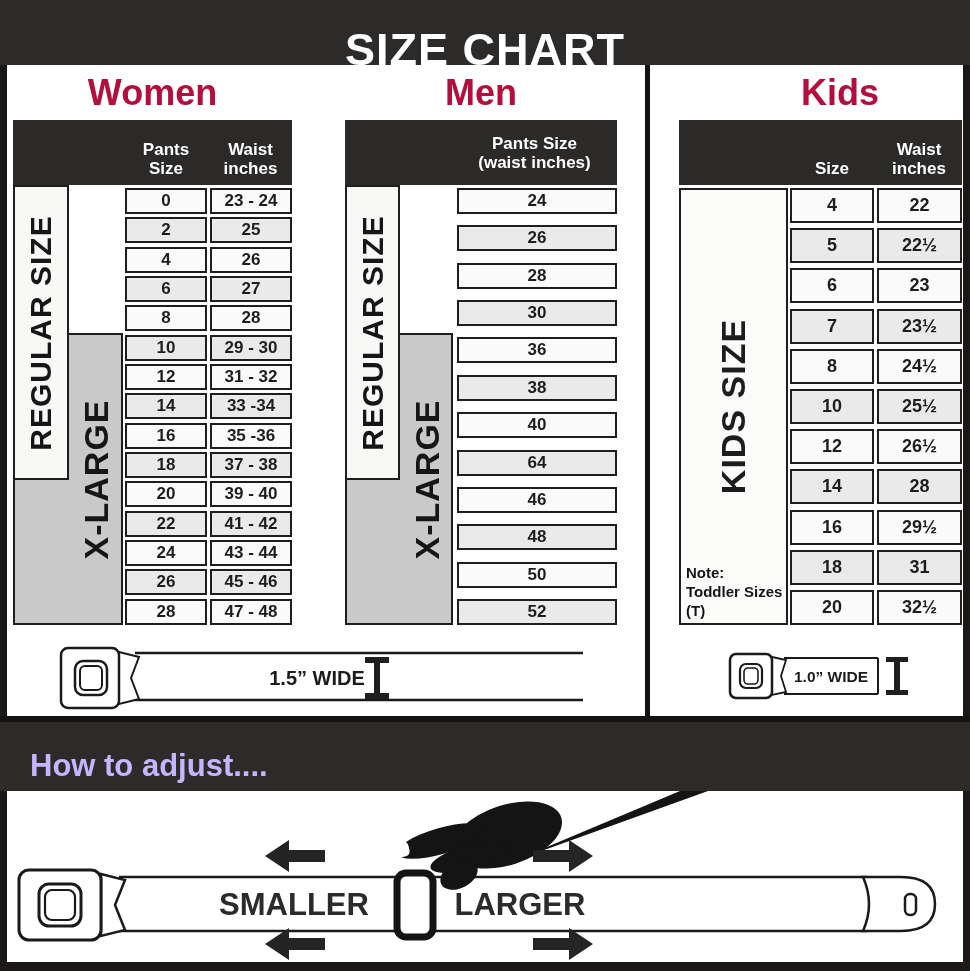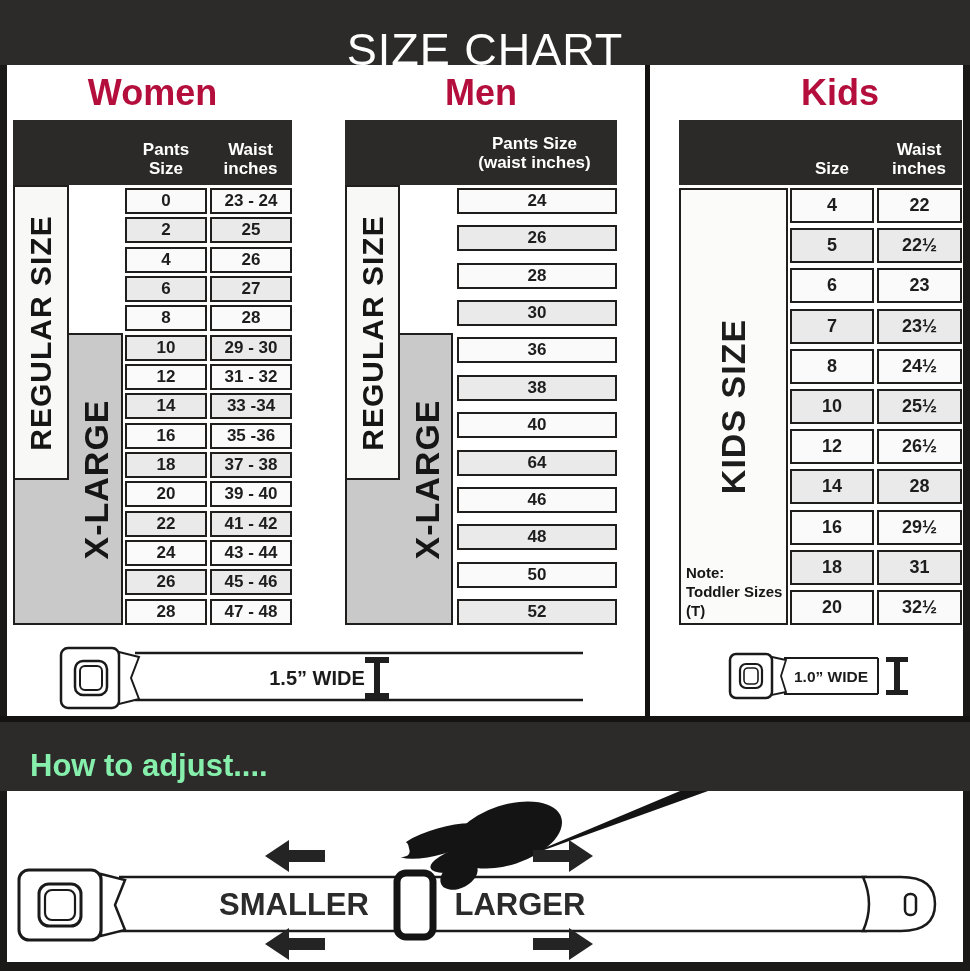--- a/index.html
+++ b/index.html
@@ -2,21 +2,21 @@
 <html><head>
 <meta charset="utf-8">
 <style>
   html,body{margin:0;padding:0;background:#fff;}
   .page{position:relative;width:970px;height:971px;background:#fff;overflow:hidden;
         font-family:"Liberation Sans",sans-serif;color:#1d1d1d;}
   .abs{position:absolute;}
   .dark{background:#2c2b2a;}
   
   .titlebar{left:0;top:0;width:970px;height:65px;display:flex;align-items:center;justify-content:center;}
-  .titlebar span{color:#fff;font-size:45px;font-weight:normal;letter-spacing:1px;margin-top:34px;}
+  .titlebar span{color:#fff;font-size:45px;font-weight:bold;letter-spacing:1px;margin-top:34px;}
   
   .b-left{left:0;top:65px;width:7px;height:906px;background:#1a1918;}
   .b-right{left:963px;top:65px;width:7px;height:906px;background:#1a1918;}
   .b-bottom{left:0;top:962px;width:970px;height:9px;background:#1a1918;}
   .divider{left:645px;top:65px;width:5px;height:651px;background:#131211;}
   
   .sec-head{top:72px;height:42px;display:flex;align-items:center;justify-content:center;
             font-size:36px;font-weight:bold;color:#b30e3c;}
   
   .thead{top:120px;height:65px;background:#2b2a29;color:#fff;font-weight:bold;}
@@ -40,21 +40,21 @@
   .m-rows .cell{height:26px;font-size:17px;flex:1;}
   .k-rows .cell{height:35px;font-size:18px;}
   .k-c1{width:84px;} .k-c2{flex:1;}
   .rows .trow:nth-of-type(even) .cell{background:#eaeaea;}
   
   .kidsbox{background:#fbfbfa;border:2px solid #1f1e1d;box-sizing:border-box;
            display:flex;align-items:center;justify-content:center;z-index:2;}
   .note{position:absolute;left:5px;bottom:3px;font-size:15px;line-height:19px;font-weight:bold;color:#161616;}
   
   .band{left:0;top:716px;width:970px;height:75px;background:#2c2b2a;border-top:6px solid #141312;box-sizing:border-box;}
-  .band span{position:absolute;left:30px;top:26px;color:#86efac;font-size:31px;font-weight:bold;}
+  .band span{position:absolute;left:30px;top:26px;color:#c4b5fd;font-size:31px;font-weight:bold;}
   svg text{font-family:"Liberation Sans",sans-serif;font-weight:bold;}
 </style>
 </head>
 <body>
 
 <div class="page">
 
   <div class="abs dark titlebar">
     <span>SIZE CHART</span>
   </div>

